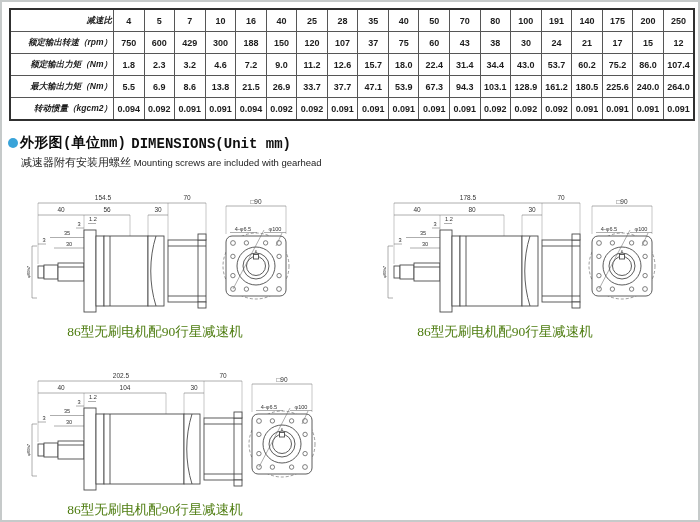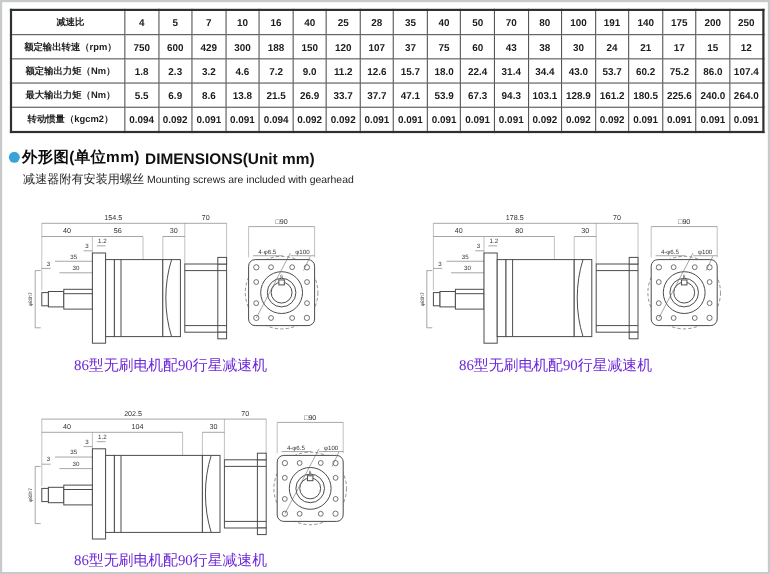--- a/index.html
+++ b/index.html
@@ -12,37 +12,37 @@
   table.spec{
     position:absolute;left:7px;top:6px;width:686px;
     border-collapse:collapse;table-layout:fixed;background:#fff;
     border:2px solid #303030;
   }
   table.spec th, table.spec td{
     border:1px solid #565656;height:21px;padding:0 1px;
     font-size:9px;font-weight:bold;color:#1c1c1c;text-align:center;
     overflow:hidden;white-space:nowrap;
   }
-  table.spec th{width:96px;text-align:center;padding-left:5px;font-size:8.5px;}
+  table.spec th{width:96px;text-align:right;padding-left:5px;font-size:8.5px;font-style:italic;}
   
-  .sec-head{position:absolute;left:6px;top:131px;display:flex;align-items:center;}
+  .sec-head{position:absolute;left:6px;top:131px;display:flex;align-items:center;font-family:Liberation Mono, monospace;}
   .bullet{width:10px;height:10px;border-radius:50%;background:#39a3d9;margin-right:2px;flex:none;}
   .sec-title-cn{font-size:14px;font-weight:bold;color:#0c0c0c;letter-spacing:.3px;}
   .sec-title-en{font-size:14px;font-weight:bold;color:#101010;margin-left:5px;margin-top:3px;}
   .sec-sub{position:absolute;left:19px;top:153px;font-size:11px;color:#1f1f1f;}
   .sec-sub .en{font-size:9.5px;color:#222;}
   
   .drawing{position:absolute;width:302px;}
   .d1{left:22px;top:188px;}
   .d2{left:378px;top:188px;}
   .d3{left:22px;top:366px;}
   .drawing svg{display:block;}
   .caption{
     font-family:"Liberation Serif","DejaVu Serif",serif;
-    font-size:13.5px;color:#6d28d9;text-align:center;margin-top:1px;
+    font-size:13.5px;color:#4d7c0f;text-align:center;margin-top:1px;
   }
   .cap-a{width:262px;}
   .cap-b{width:250px;}
   svg text{font-family:"Liberation Sans",sans-serif;fill:#333;}
   .dim{font-size:6.5px;text-anchor:middle;}
   .dimS{font-size:5.6px;text-anchor:middle;}
   .dimT{font-size:4.4px;text-anchor:middle;}
   .ln{stroke:#4a4a4a;stroke-width:.9;fill:none;}
   .lnf{stroke:#4a4a4a;stroke-width:.9;fill:#ffffff;}
   .lnd{stroke:#6b6b6b;stroke-width:.55;fill:none;}

